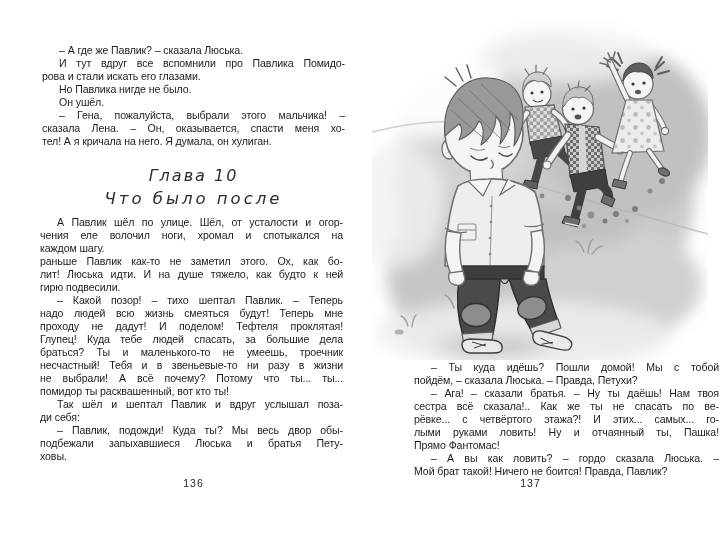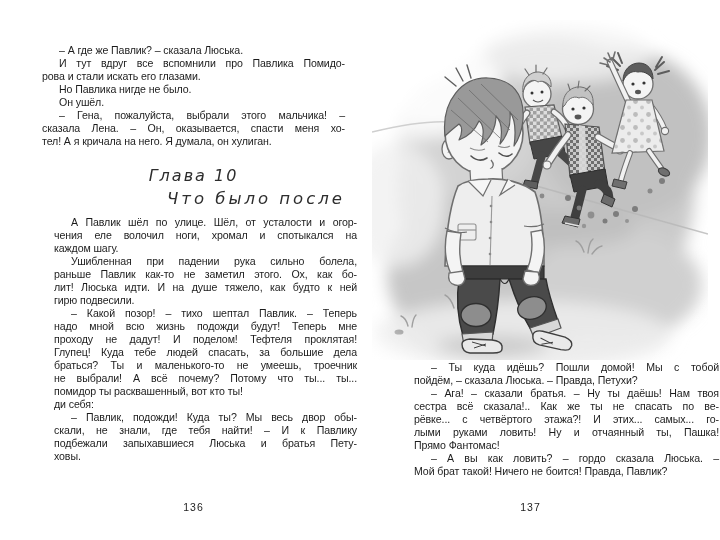--- a/index.html
+++ b/index.html
@@ -9,26 +9,26 @@
   }
   .text-block{position:absolute;width:303px;font-size:10.6px;line-height:13px;letter-spacing:-0.1px;color:#1c1c1c;}
   .tline{text-align:justify;text-align-last:justify;white-space:normal;}
   .tline.last{text-align-last:left;}
   .tline.first{text-indent:17px;}
   .chapter{
     position:absolute;left:42px;top:166px;width:303px;text-align:center;color:#2d2d2d;
     font-family:"DejaVu Sans", sans-serif;font-style:italic;
   }
   .chapter-label{font-size:16px;letter-spacing:2px;}
-  .chapter-title{font-size:16.5px;letter-spacing:3px;margin-top:4px;text-align:right;}
-  .pagenum{position:absolute;top:501px;text-align:center;font-size:10.5px;letter-spacing:1px;color:#232323;}
+  .chapter-title{font-size:16.5px;letter-spacing:3px;margin-top:4px;}
+  .pagenum{position:absolute;top:477px;text-align:center;font-size:10.5px;letter-spacing:1px;color:#232323;}
   .pagenum.left{left:42px;width:303px;}
   .pagenum.right{left:378px;width:305px;}
   #left-text-top{left:42px;top:44px;}
-  #left-text-bottom{left:54px;top:216px;}
+  #left-text-bottom{left:40px;top:216px;}
   #right-text{left:378px;top:361px;width:305px;margin-left:36px;}
   .illustration{position:absolute;left:372px;top:20px;width:336px;height:340px;}
   .illustration svg{display:block;width:100%;height:100%;}
 </style>
 </head>
 <body>
 
 <div class="spread">
 
   <div>
@@ -45,34 +45,34 @@
 
     <div class="chapter">
       <div class="chapter-label">Глава 10</div>
       <div class="chapter-title">Что было после</div>
     </div>
 
     <div class="text-block" id="left-text-bottom">
         <div class="tline first">А Павлик шёл по улице. Шёл, от усталости и огор-</div>
         <div class="tline">чения еле волочил ноги, хромал и спотыкался на</div>
         <div class="tline last">каждом шагу.</div>
-        <div class="tline first">Ушибленная при падении рука сильно болела,</div>
         <div class="tline">раньше Павлик как-то не заметил этого. Ох, как бо-</div>
         <div class="tline">лит! Люська идти. И на душе тяжело, как будто к ней</div>
         <div class="tline last">гирю подвесили.</div>
         <div class="tline first">– Какой позор! – тихо шептал Павлик. – Теперь</div>
-        <div class="tline">надо мной всю жизнь подожди будут! Теперь мне</div>
+        <div class="tline">надо людей всю жизнь смеяться будут! Теперь мне</div>
         <div class="tline">проходу не дадут! И поделом! Тефтеля проклятая!</div>
         <div class="tline">Глупец! Куда тебе людей спасать, за большие дела</div>
         <div class="tline">браться? Ты и маленького-то не умеешь, троечник</div>
+        <div class="tline">несчастный! Тебя и в звеньевые-то ни разу в жизни</div>
         <div class="tline">не выбрали! А всё почему? Потому что ты... ты...</div>
         <div class="tline last">помидор ты расквашенный, вот кто ты!</div>
+        <div class="tline first">Так шёл и шептал Павлик и вдруг услышал поза-</div>
         <div class="tline last">ди себя:</div>
         <div class="tline first">– Павлик, подожди! Куда ты? Мы весь двор обы-</div>
-        <div class="tline">скали, не знали, где тебя найти! – И к Павлику</div>
         <div class="tline">подбежали запыхавшиеся Люська и братья Пету-</div>
         <div class="tline last">ховы.</div>
       </div>
 
     <div class="pagenum left">136</div>
   </div>
 
   <div>
 
     <div class="illustration" title="Грустный мальчик Павлик идёт, опустив голову, руки в карманах; позади бегут два брата в клетчатых рубашках и девочка с хвостиками в платье в горошек">

